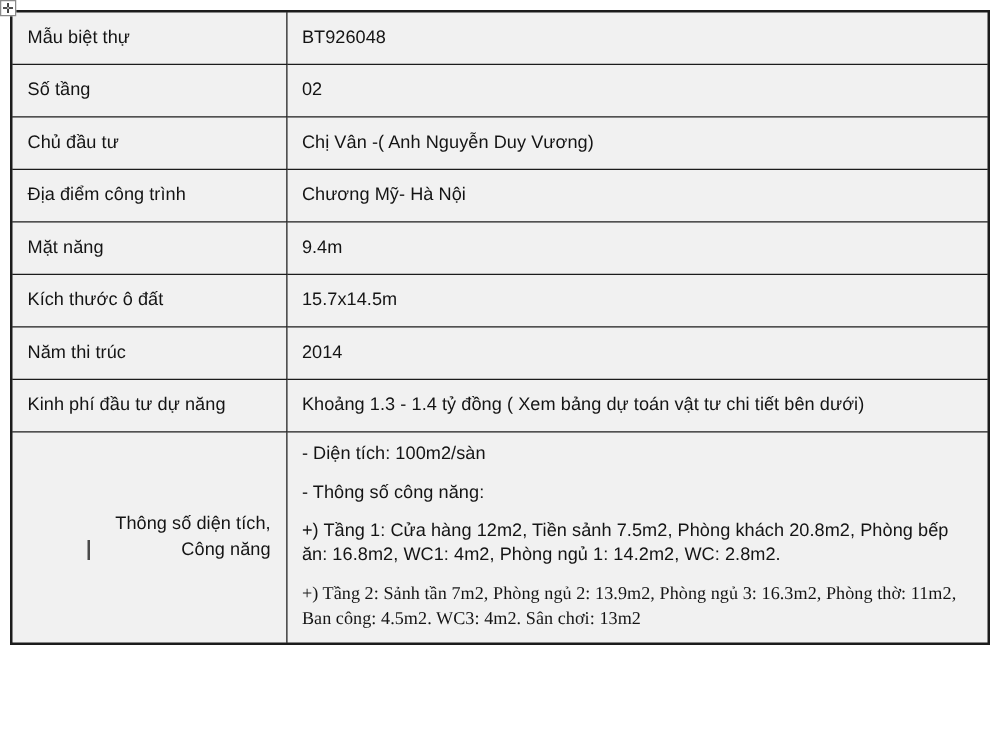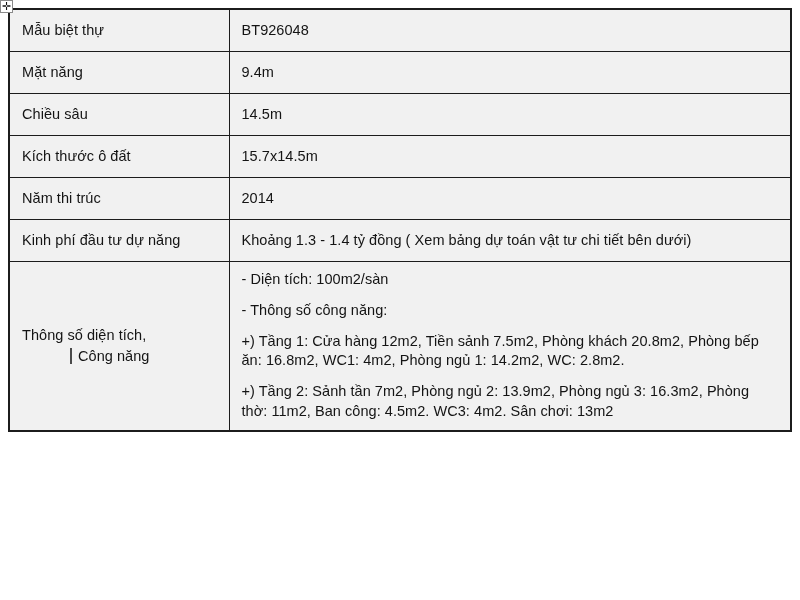--- a/index.html
+++ b/index.html
@@ -78,20 +78,21 @@
     font-size: 14.5px;
     color: #151515;
   }
 
   
   tr.spec-row-tall { height: 170px; }
 
   td.cell-label-multiline {
     vertical-align: middle;
     line-height: 2.4;
+    text-align: right;
   }
   td.cell-label-multiline .label-line-1 { display: block; }
   td.cell-label-multiline .label-line-2 {
     display: block;
     padding-left: 8px;
     position: relative;
     margin-left: 48px;
   }
   
   td.cell-label-multiline .label-line-2::before {
@@ -106,52 +107,60 @@
 
   td.cell-value-spec {
     vertical-align: middle;
     padding: 8px 10px 8px 10px;
   }
   td.cell-value-spec .spec-line {
     display: block;
     margin: 0 0 11px 0;
     line-height: 1.36;
   }
-  td.cell-value-spec .spec-line:last-child { margin-bottom: 0; }
+  td.cell-value-spec .spec-line:last-child { margin-bottom: 0; font-family: Liberation Serif, serif; }
 </style>
 </head>
 <body>
 
 <div id="table-move-handle">✛</div>
 
 <div id="spec-table-wrap">
   <table class="spec-table">
     <colgroup>
       <col class="col-label">
       <col class="col-value">
     </colgroup>
     <tbody>
 
       <tr class="spec-row">
         <td class="cell-label">Mẫu biệt thự</td>
         <td class="cell-value">BT926048</td>
       </tr>
 
+      <tr class="spec-row">
+        <td class="cell-label">Số tầng</td>
+        <td class="cell-value">02</td>
+      </tr>
 
+      <tr class="spec-row">
+        <td class="cell-label">Chủ đầu tư</td>
+        <td class="cell-value">Chị Vân -( Anh Nguyễn Duy Vương)</td>
+      </tr>
 
+      <tr class="spec-row">
+        <td class="cell-label">Địa điểm công trình</td>
+        <td class="cell-value">Chương Mỹ- Hà Nội</td>
+      </tr>
 
       <tr class="spec-row">
         <td class="cell-label">Mặt năng</td>
         <td class="cell-value">9.4m</td>
       </tr>
 
-      <tr class="spec-row">
-        <td class="cell-label">Chiều sâu</td>
-        <td class="cell-value">14.5m</td>
-      </tr>
 
       <tr class="spec-row">
         <td class="cell-label">Kích thước ô đất</td>
         <td class="cell-value">15.7x14.5m</td>
       </tr>
 
 
       <tr class="spec-row">
         <td class="cell-label">Năm thi trúc</td>
         <td class="cell-value">2014</td>

